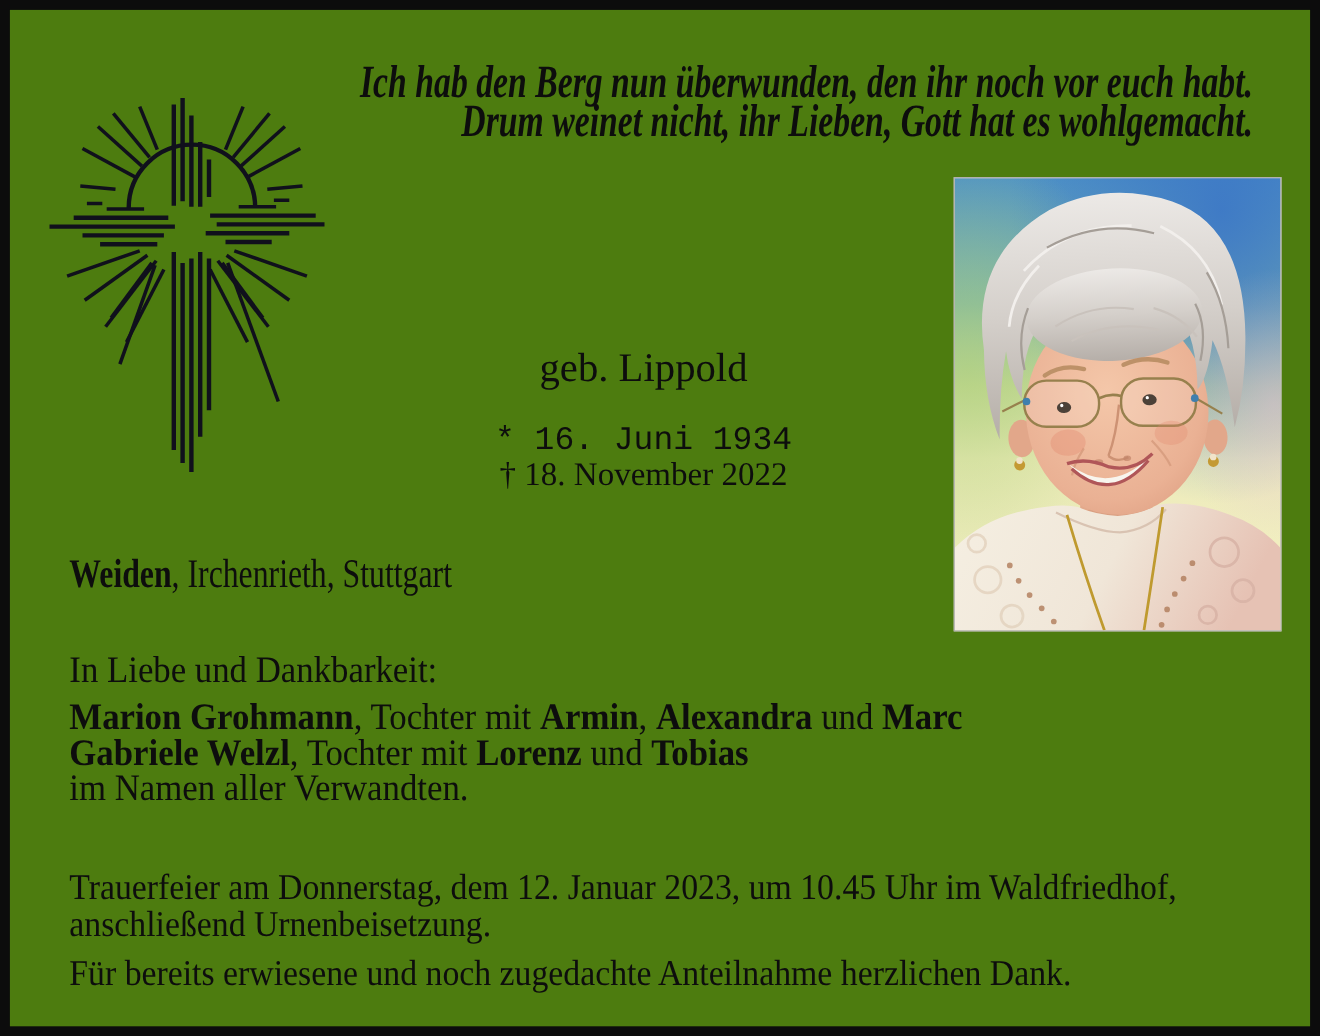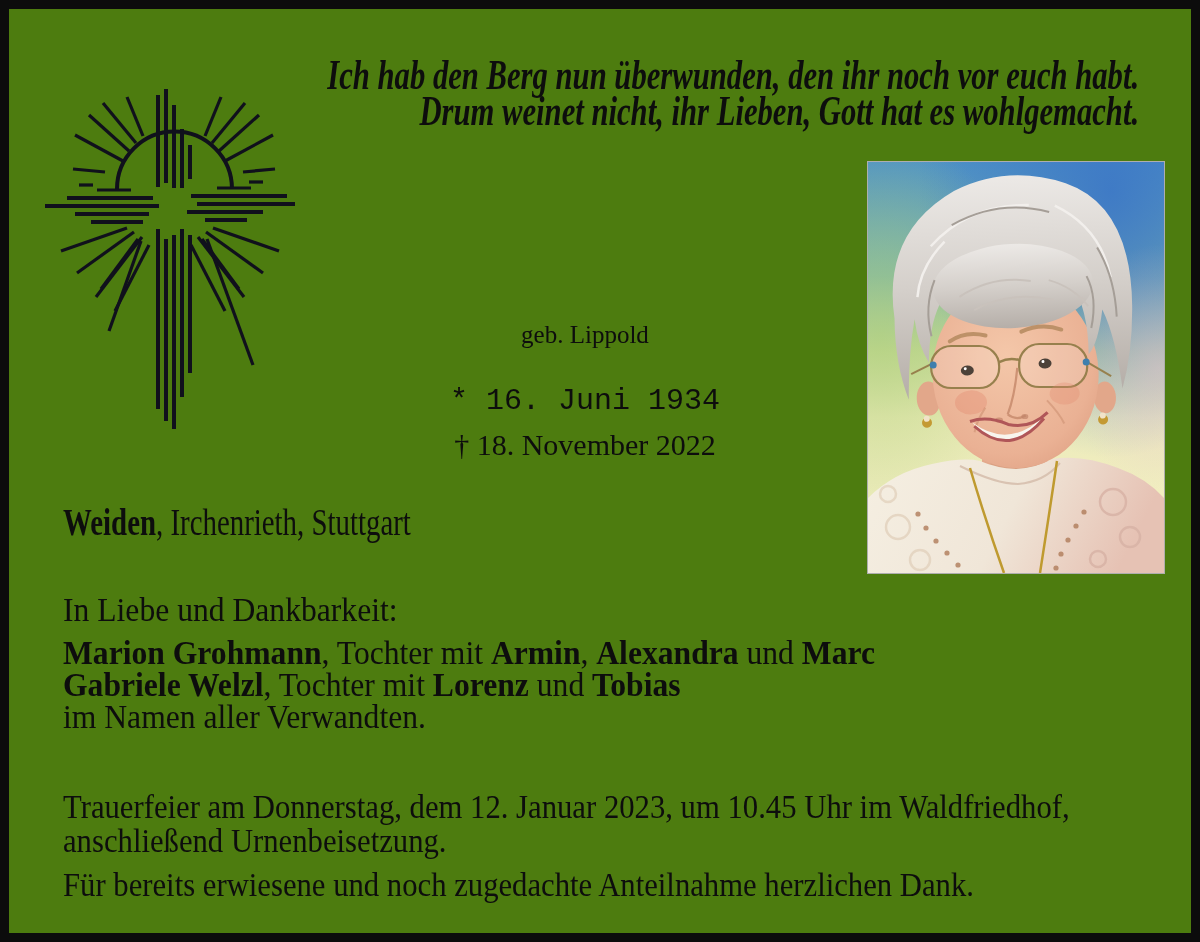--- a/index.html
+++ b/index.html
@@ -19,23 +19,23 @@
     font-size:42px;line-height:36px;
     font-weight:bold;font-style:italic;
     transform:scaleX(0.73);transform-origin:right top;
     white-space:nowrap;
   }
   .cross-art{position:absolute;left:30px;top:80px;width:262px;height:388px;}
   .cline{stroke:#10101c;stroke-width:4;fill:none;}
   .cray{stroke:#10101c;stroke-width:3.2;fill:none;}
   .centercol{position:absolute;left:330px;width:492px;text-align:center;white-space:nowrap;}
   .deceased-name{top:172px;font-size:98px;line-height:86px;}
-  .maiden{top:311px;font-size:25px;line-height:30px;}
+  .maiden{top:311px;font-size:37px;line-height:30px;}
   .birth{top:377px;font-size:30px;line-height:30px;font-family:Liberation Mono, monospace;}
-  .death{top:421px;font-size:30px;line-height:30px;}
+  .death{top:408px;font-size:30px;line-height:30px;}
   .photo-frame{
     position:absolute;left:858px;top:152px;width:296px;height:411px;
     border:1px solid #aeaeae;box-sizing:content-box;background:#dcd8c8;
   }
   .bodyline{position:absolute;left:54px;white-space:nowrap;transform-origin:left top;}
   .places{top:496px;font-size:37px;line-height:36px;transform:scaleX(0.78);}
   .family{top:583px;font-size:34px;transform:scaleX(0.93);}
   .family .intro{line-height:36px;margin:0 0 9px 0;}
   .family .fline{line-height:32px;margin:0;}
   .ceremony{top:781px;font-size:33px;line-height:34px;transform:scaleX(0.93);}

